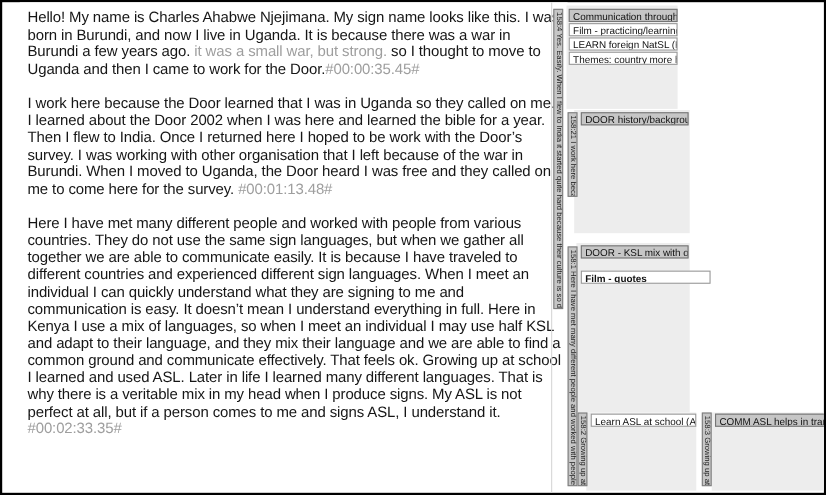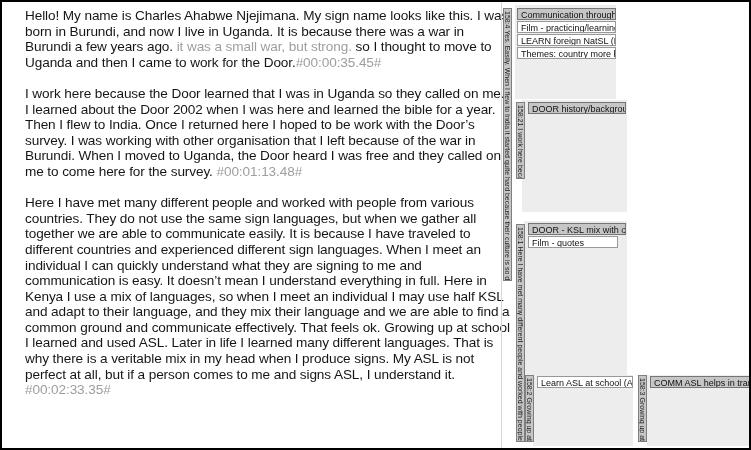--- a/index.html
+++ b/index.html
@@ -86,21 +86,21 @@
   #qbar-4{left:523px;top:373px;height:67px;}
   #qbar-5{left:636px;top:373px;height:67px;}
 
   
   #label-1{left:515px;top:6px;width:99px;}
   #label-2{left:515px;top:19px;width:99px;}
   #label-3{left:515px;top:32px;width:99px;}
   #label-4{left:515px;top:45px;width:99px;}
   #label-5{left:526px;top:100px;width:98px;}
   #label-6{left:526px;top:221px;width:98px;}
-  #label-7{left:526px;top:234px;width:90px;}
+  #label-7{left:526px;top:244px;width:118px;font-weight:bold;}
   #label-8{left:535px;top:374px;width:96px;}
   #label-9{left:648px;top:374px;width:100px;}
 </style>
 </head>
 <body>
 
 <div id="frame">
 
   <div id="doc">
     <p>

